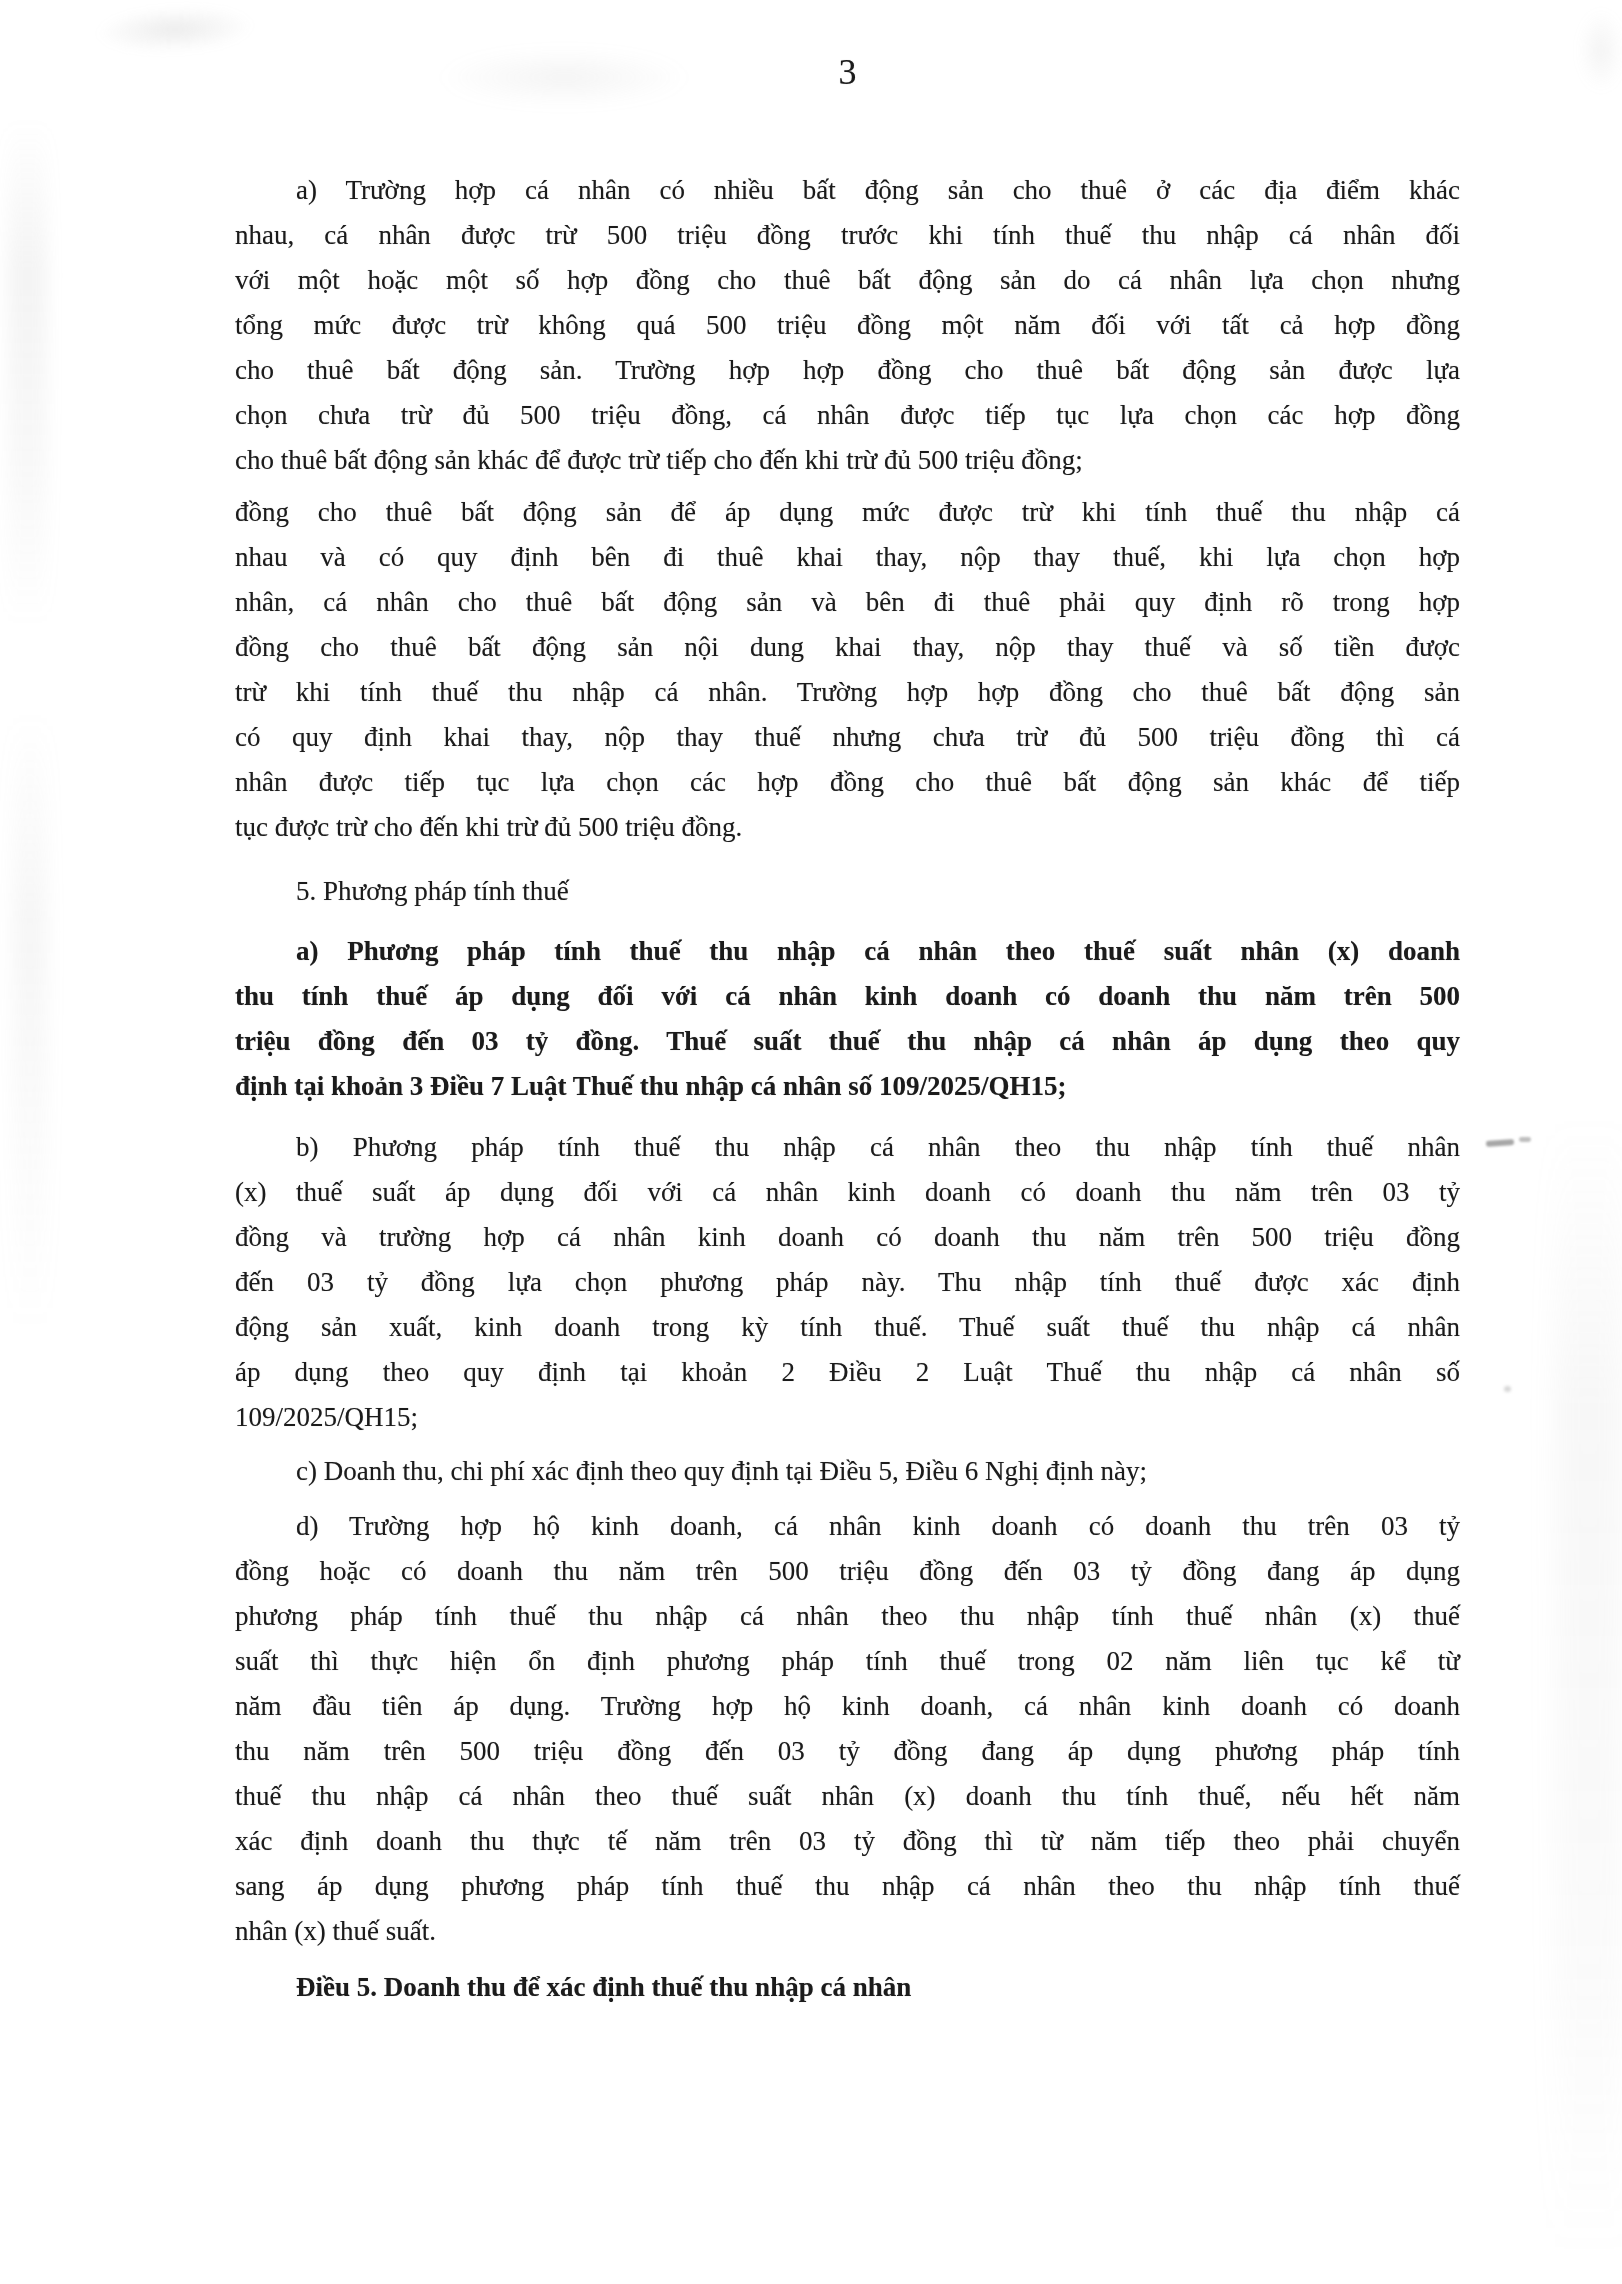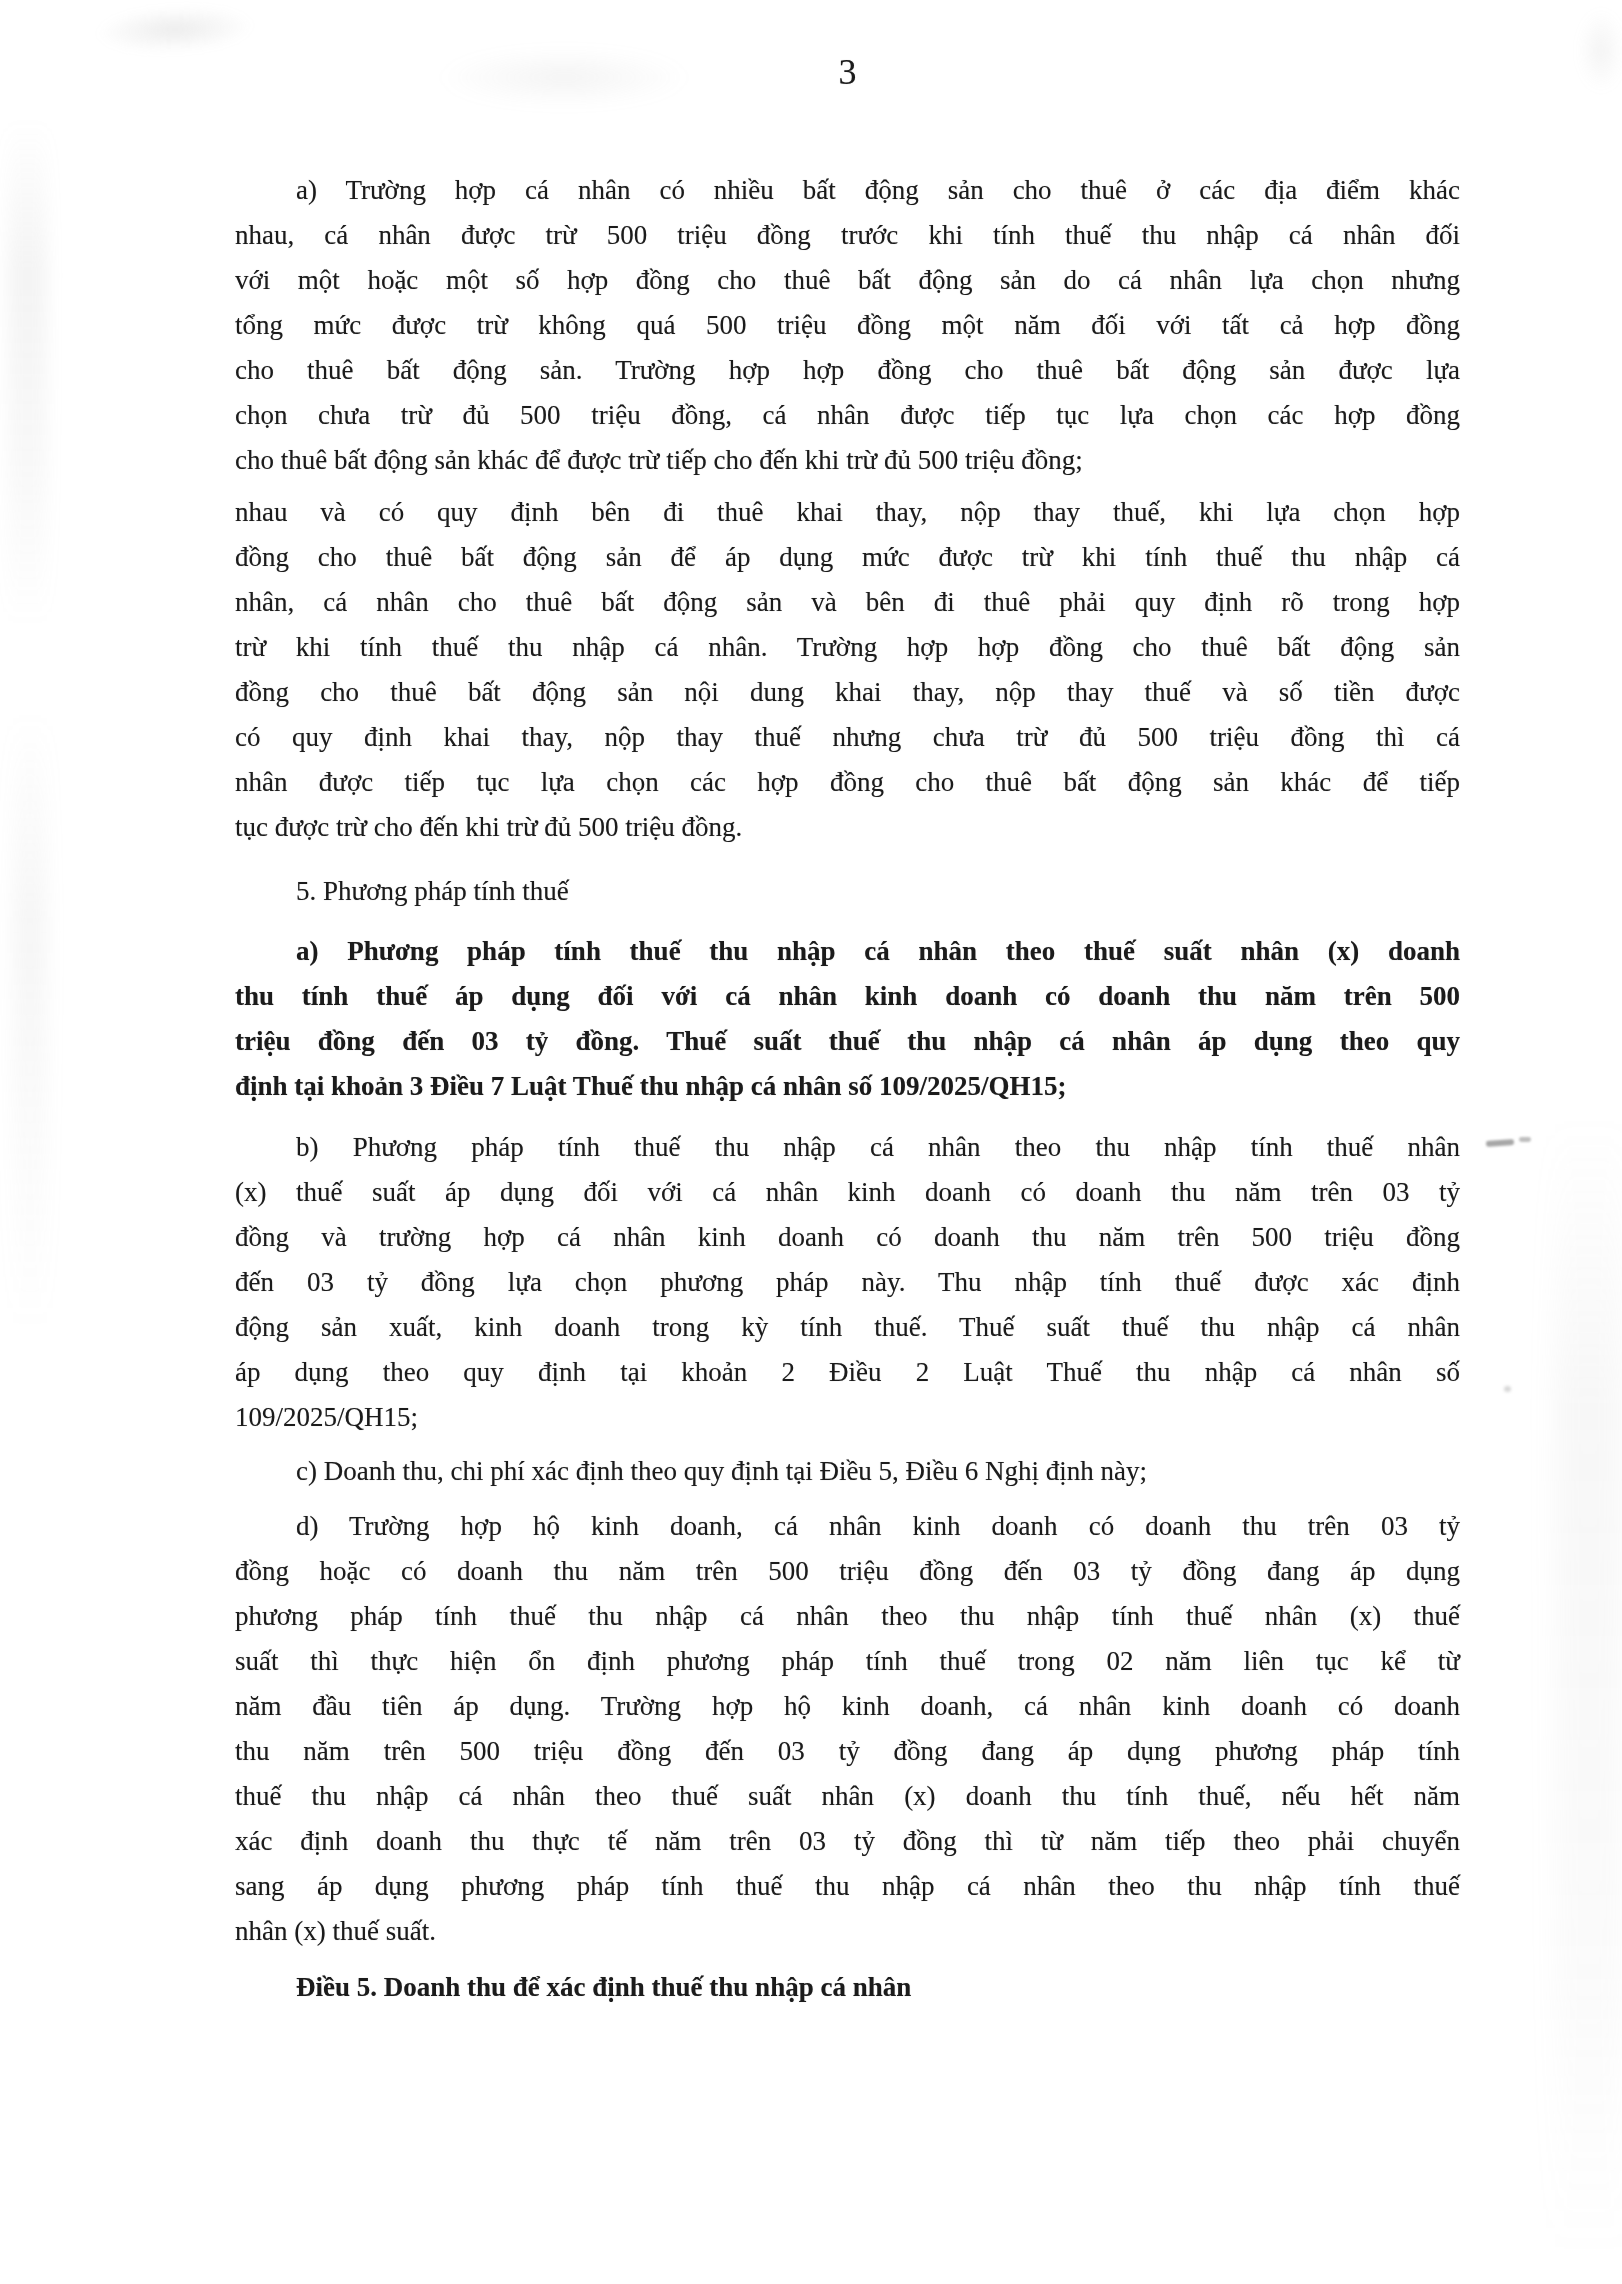--- a/index.html
+++ b/index.html
@@ -77,25 +77,25 @@
       <span class="line first">a) Trường hợp cá nhân có nhiều bất động sản cho thuê ở các địa điểm khác</span>
       <span class="line">nhau, cá nhân được trừ 500 triệu đồng trước khi tính thuế thu nhập cá nhân đối</span>
       <span class="line">với một hoặc một số hợp đồng cho thuê bất động sản do cá nhân lựa chọn nhưng</span>
       <span class="line">tổng mức được trừ không quá 500 triệu đồng một năm đối với tất cả hợp đồng</span>
       <span class="line">cho thuê bất động sản. Trường hợp hợp đồng cho thuê bất động sản được lựa</span>
       <span class="line">chọn chưa trừ đủ 500 triệu đồng, cá nhân được tiếp tục lựa chọn các hợp đồng</span>
       <span class="line last">cho thuê bất động sản khác để được trừ tiếp cho đến khi trừ đủ 500 triệu đồng;</span>
     </p>
 
     <p class="mt8">
+      <span class="line">đồng cho thuê bất động sản để áp dụng mức được trừ khi tính thuế thu nhập cá</span>
       <span class="line">nhau và có quy định bên đi thuê khai thay, nộp thay thuế, khi lựa chọn hợp</span>
-      <span class="line">đồng cho thuê bất động sản để áp dụng mức được trừ khi tính thuế thu nhập cá</span>
       <span class="line">nhân, cá nhân cho thuê bất động sản và bên đi thuê phải quy định rõ trong hợp</span>
+      <span class="line">đồng cho thuê bất động sản nội dung khai thay, nộp thay thuế và số tiền được</span>
       <span class="line">trừ khi tính thuế thu nhập cá nhân. Trường hợp hợp đồng cho thuê bất động sản</span>
-      <span class="line">đồng cho thuê bất động sản nội dung khai thay, nộp thay thuế và số tiền được</span>
       <span class="line">có quy định khai thay, nộp thay thuế nhưng chưa trừ đủ 500 triệu đồng thì cá</span>
       <span class="line">nhân được tiếp tục lựa chọn các hợp đồng cho thuê bất động sản khác để tiếp</span>
       <span class="line last">tục được trừ cho đến khi trừ đủ 500 triệu đồng.</span>
     </p>
 
     <p class="mt24">
       <span class="line last first">5. Phương pháp tính thuế</span>
     </p>
 
     <p class="mt18">

